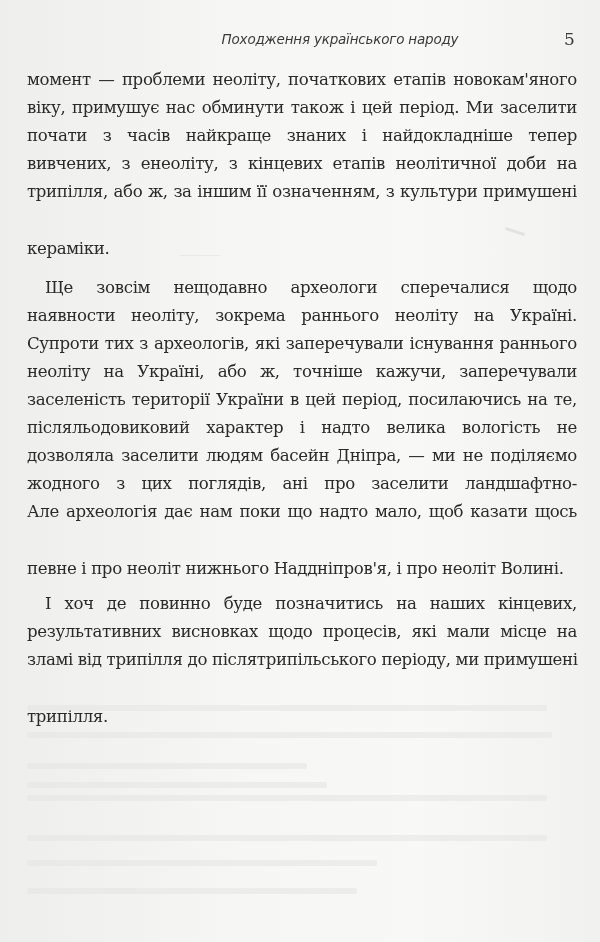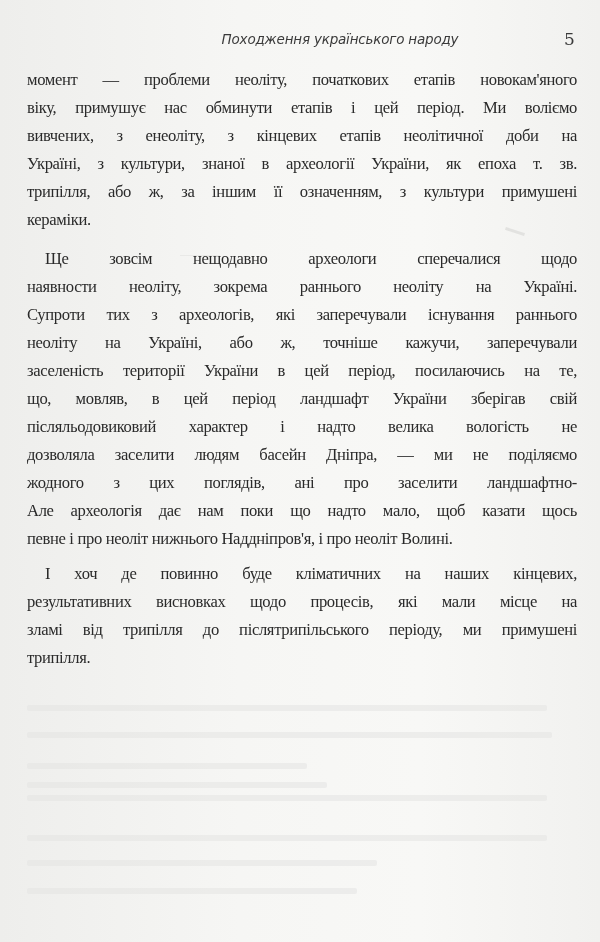--- a/index.html
+++ b/index.html
@@ -33,70 +33,68 @@
     position: absolute; left: 27px; top: 66px; width: 550px;
   }
   .line {
     display: block;
     height: 28px; line-height: 28px;
     font-size: 16.6px;
     white-space: nowrap;
     text-align: justify;
     text-align-last: justify;
     letter-spacing: -0.35px;
-    font-family: Liberation Serif, serif;
   }
-  .line.last { text-align-last: left; }
+  .line.last { text-align-last: left; margin-top: 29px; }
   .line.indent { padding-left: 18px; }
   .para-gap { height: 11px; }
   .bleed {
     position: absolute; left: 27px; width: 530px; height: 6px;
     background: #e4e4e2; opacity: 0.55; border-radius: 2px;
   }
   .speck { position:absolute; background:#cfcfcd; opacity:0.5; }
 </style>
 </head>
 <body>
 
 <div class="page">
 
   <div class="running-head">Походження українського народу</div>
   <div class="page-number">5</div>
 
   <div class="body-text">
 
     <div class="paragraph">
       <span class="line">момент — проблеми неоліту, початкових етапів новокам'яного</span>
-      <span class="line">віку, примушує нас обминути етапів і цей період. Ми воліємо</span>
+      <span class="line">віку, примушує нас обминути також і цей період. Ми заселити</span>
+      <span class="line">почати з часів найкраще знаних і найдокладніше тепер</span>
       <span class="line">вивчених, з енеоліту, з кінцевих етапів неолітичної доби на</span>
-      <span class="line">Україні, з культури, знаної в археології України, як епоха т. зв.</span>
       <span class="line">трипілля, або ж, за іншим її означенням, з культури примушені</span>
       <span class="line last">кераміки.</span>
     </div>
 
     <div class="para-gap"></div>
 
     <div class="paragraph">
       <span class="line indent">Ще зовсім нещодавно археологи сперечалися щодо</span>
       <span class="line">наявности неоліту, зокрема раннього неоліту на Україні.</span>
       <span class="line">Супроти тих з археологів, які заперечували існування раннього</span>
       <span class="line">неоліту на Україні, або ж, точніше кажучи, заперечували</span>
       <span class="line">заселеність території України в цей період, посилаючись на те,</span>
-      <span class="line">що, мовляв, в цей період ландшафт України зберігав свій</span>
       <span class="line">післяльодовиковий характер і надто велика вологість не</span>
       <span class="line">дозволяла заселити людям басейн Дніпра, — ми не поділяємо</span>
       <span class="line">жодного з цих поглядів, ані про заселити ландшафтно-</span>
       <span class="line">Але археологія дає нам поки що надто мало, щоб казати щось</span>
       <span class="line last">певне і про неоліт нижнього Наддніпров'я, і про неоліт Волині.</span>
     </div>
 
     <div class="para-gap" style="height:7px"></div>
 
     <div class="paragraph">
-      <span class="line indent">І хоч де повинно буде кліматичних на наших кінцевих,</span>
+      <span class="line indent">І хоч де повинно буде позначитись на наших кінцевих,</span>
       <span class="line">результативних висновках щодо процесів, які мали місце на</span>
       <span class="line">зламі від трипілля до післятрипільського періоду, ми примушені</span>
       <span class="line last">трипілля.</span>
     </div>
   </div>
 
   <div>
     <div class="bleed" style="top:705px; width:520px;"></div>
     <div class="bleed" style="top:732px; width:525px;"></div>
     <div class="bleed" style="top:763px; width:280px;"></div>

